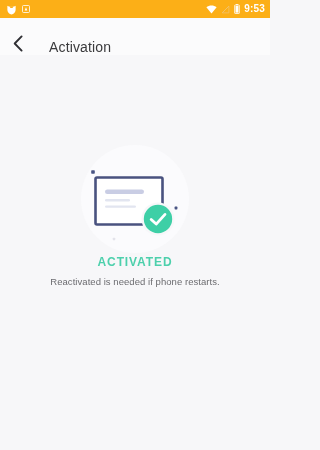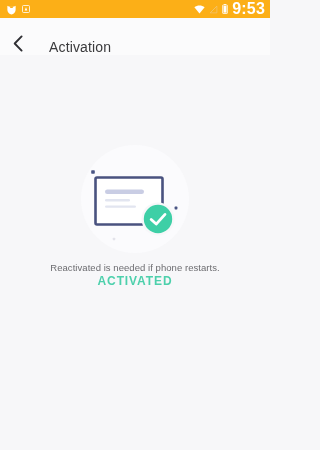--- a/index.html
+++ b/index.html
@@ -44,21 +44,21 @@
     display: flex;
     align-items: center;
     gap: 4px;
   }
   .sb-icon {
     display: block;
     line-height: 0;
   }
   #status-clock {
     color: #ffffff;
-    font-size: 16px;
+    font-size: 10px;
     font-weight: bold;
     letter-spacing: 0.2px;
     line-height: 1;
     font-family: "Liberation Sans", sans-serif;
   }
 
   
   #app-bar {
     height: 37px;
     flex: 0 0 37px;
@@ -204,18 +204,18 @@
 
         <g>
           <circle cx="98" cy="76" r="16.5" fill="#f7f7f9"></circle>
           <circle cx="98" cy="76" r="14.2" fill="#3ecfa6"></circle>
           <path d="M91.2 76.4 L96.2 81.1 L105 71.4" fill="none" stroke="#ffffff" stroke-width="2.8" stroke-linecap="round" stroke-linejoin="round"></path>
         </g>
       </svg>
     </div>
 
     <div id="status-block">
+      <p id="status-headline">ACTIVATED</p>
       <p id="status-subtext">Reactivated is needed if phone restarts.</p>
-      <p id="status-headline">ACTIVATED</p>
     </div>
 
   </div>
 </div>
 
 </body></html>

